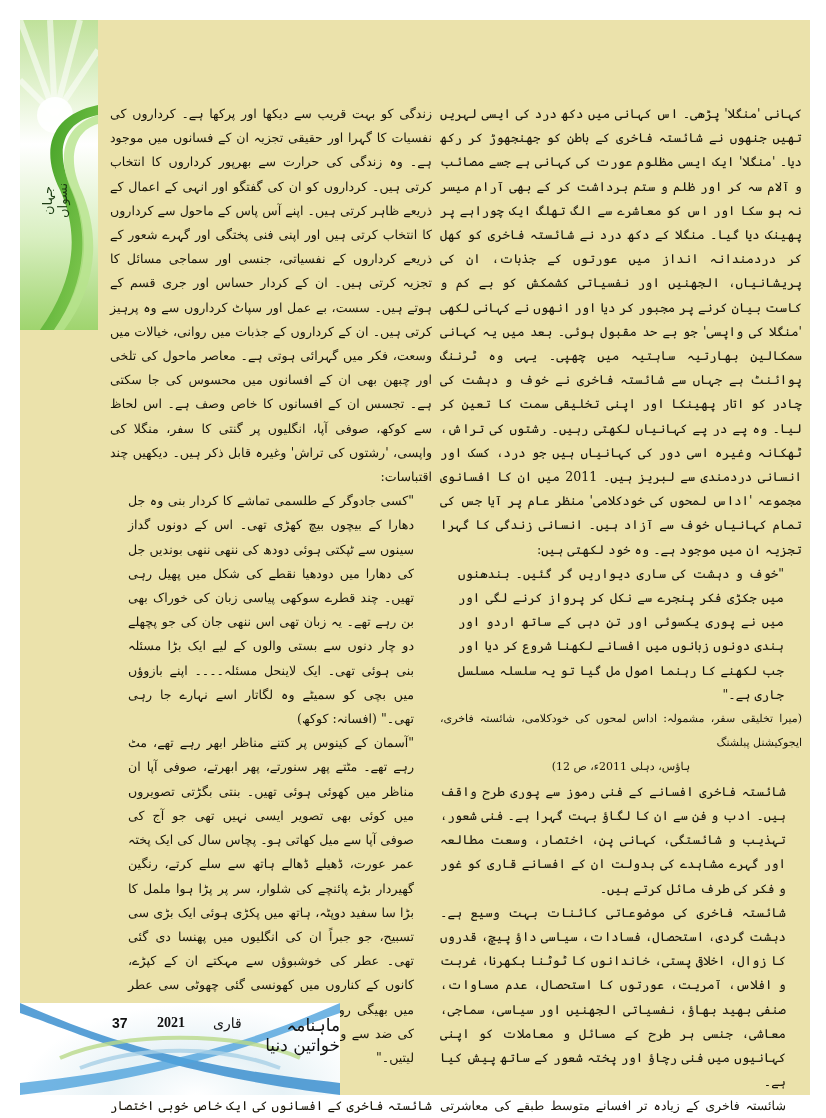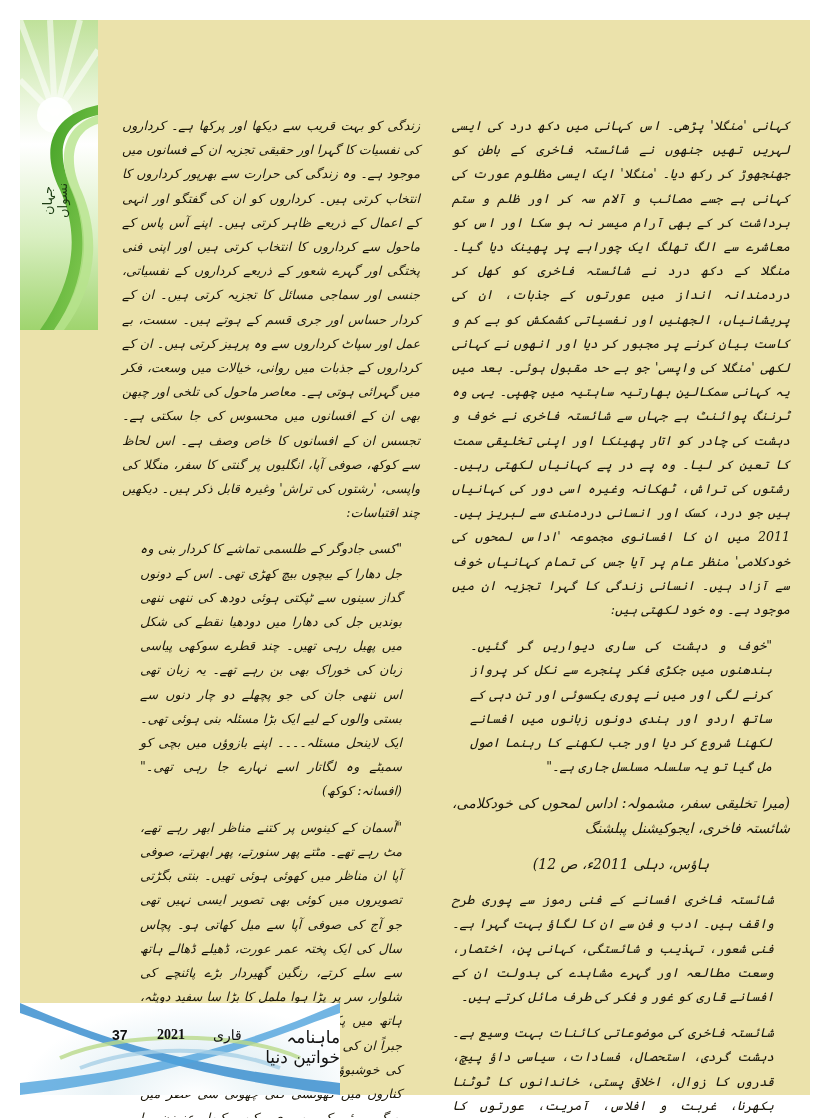--- a/index.html
+++ b/index.html
@@ -9,29 +9,29 @@
   .side-banner { position:absolute; left:20px; top:20px; width:78px; height:310px; overflow:hidden;
     background: linear-gradient(180deg,#bfe19a 0%, #e8f5d8 25%, #ffffff 40%, #d9efc1 70%, #9fd46e 100%); }
   .side-banner svg { position:absolute; left:0; top:0; }
   .side-title { position:absolute; left:20px; top:150px; width:40px; height:60px;
     writing-mode: vertical-rl; transform: rotate(180deg);
     font-size:13px; color:#1b3b12; text-align:center; direction:rtl; }
   .col { position:absolute; direction:rtl; text-align:justify; color:#1a1608;
     font-family:"DejaVu Serif", serif; font-size:12.6px; line-height:24.2px; }
   .col-right { left:440px; top:102px; width:362px; }
   .col-left { left:110px; top:102px; width:322px; }
-  .col p { margin:12px; text-align-last:right;font-style:italic; }
+  .col p { margin:0; text-align-last:right; }
   .col .indent { padding-right:16px; }
   .col .quote { padding-right:18px; padding-left:18px; }
-  .col .citation { font-size:14px; }
+  .col .citation { font-size:11px; }
   .col .center { text-align:left; text-align-last:center; }
   .footer-banner { position:absolute; left:20px; top:1003px; width:320px; height:92px; overflow:hidden;
     background: radial-gradient(ellipse at 55% 100%, #ffffff 0%, #e7f2f6 35%, #ffffff 70%); }
   .footer-banner svg { position:absolute; left:0; top:0; }
-  .footer-text { position:absolute; top:24px; left:0; width:320px; height:22px; font-size:14px; color:#111; }
+  .footer-text { position:absolute; top:12px; left:0; width:320px; height:22px; font-size:14px; color:#111; }
   .footer-text span { position:absolute; top:0; }
   .ft-page { left:92px; font-family:"Liberation Sans", sans-serif; font-weight:bold; }
   .ft-year { left:137px; font-family:Liberation Serif, serif; font-weight:bold; }
   .ft-month { left:193px; font-family:"DejaVu Serif", serif; direction:rtl; }
   .ft-mag { left:238px; font-family:"DejaVu Serif", serif; direction:rtl; font-size:17px; }
 </style>
 </head>
 <body>
 
 <div class="page-bg"></div>

